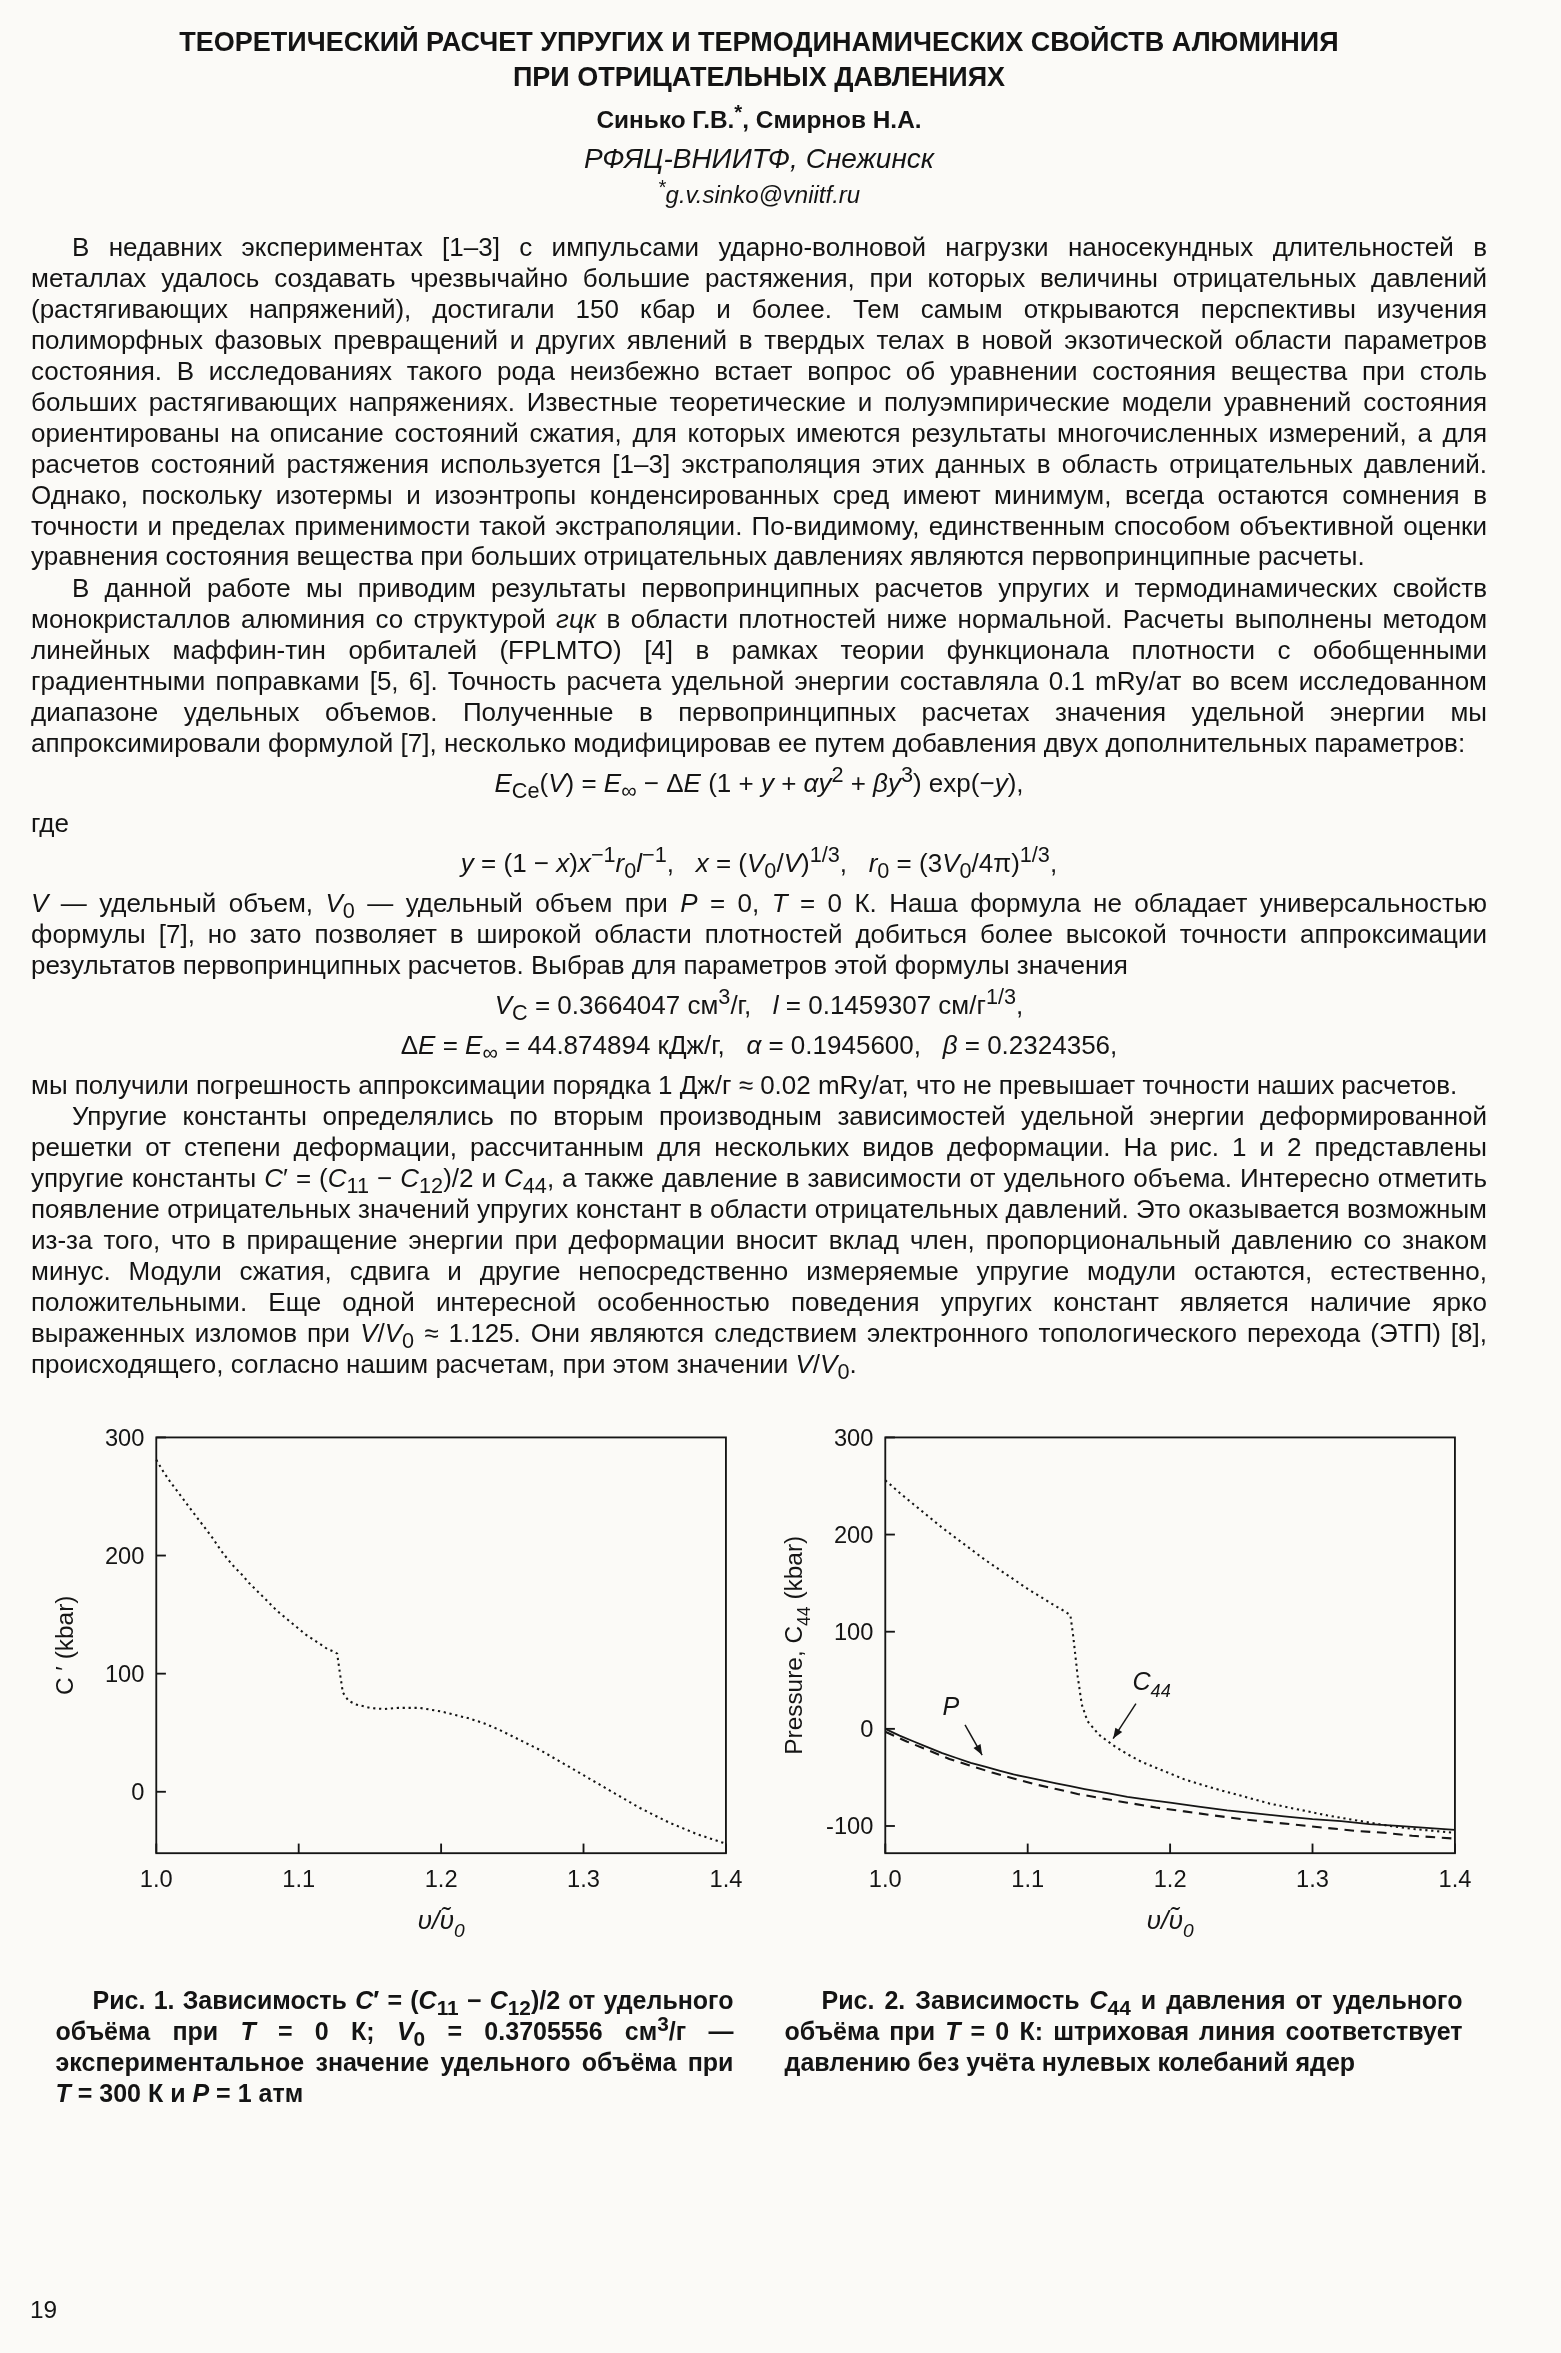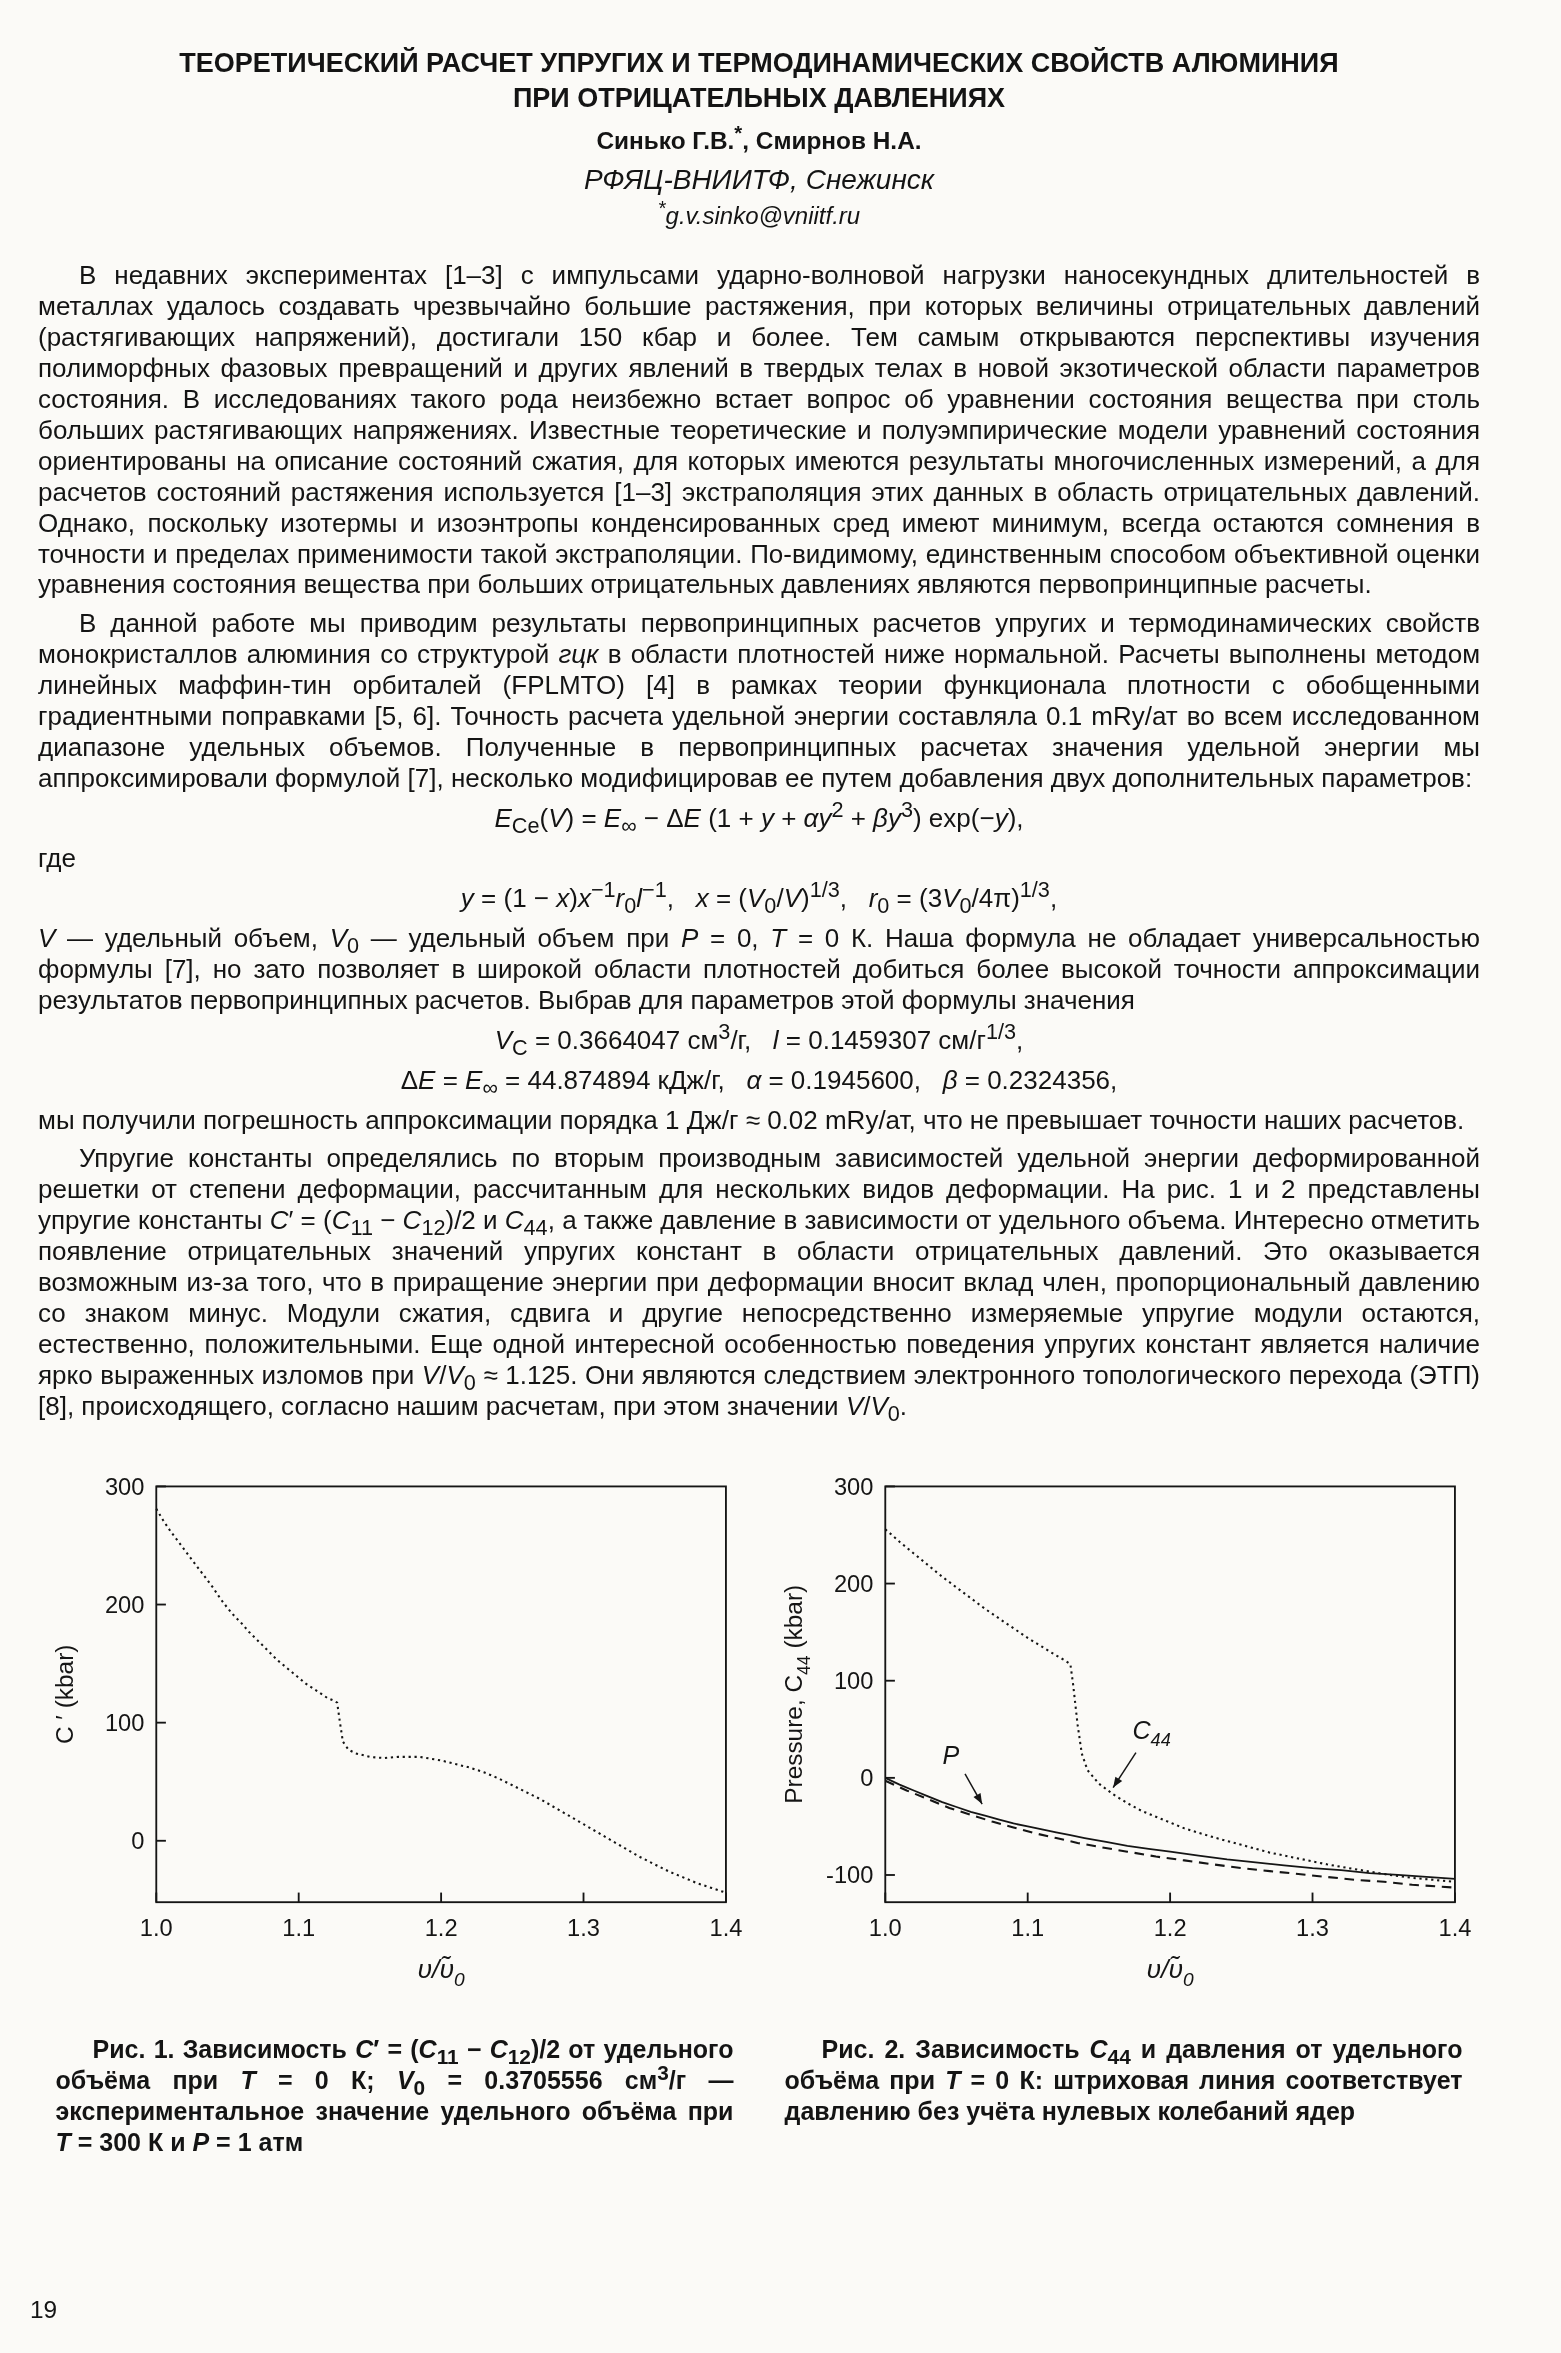--- a/index.html
+++ b/index.html
@@ -8,34 +8,34 @@
     width: 1562px;
     min-height: 2354px;
     background: #e8e6e1;
     font-family: "Liberation Sans", sans-serif;
     color: #141414;
   }
   .page {
     width: 1562px;
     min-height: 2354px;
     margin: 0;
-    padding: 46px 74px 30px 30px;
+    padding: 25px 74px 30px 30px;
     background: #fbfaf7;
     display: flex;
     flex-direction: column;
   }
   header { flex: 0 0 auto; }
   .title { margin: 0; text-align: center; font-size: 27px; font-weight: bold; line-height: 1.28; }
   .tline { display: block; }
   .authors { text-align: center; font-size: 24.4px; font-weight: bold; margin: 12px 0 0; }
   .affiliation { text-align: center; font-size: 28px; font-style: italic; margin: 9px 0 0; }
   .email { text-align: center; font-size: 24px; font-style: italic; margin: 6px 0 0; }
 
   .body-text { margin-top: 22px; font-size: 26px; line-height: 1.19; text-align: justify; }
-  .para { margin: 8px; }
+  .para { margin: 1px; }
   .indent { text-indent: 41px; }
   .equation { text-align: center; margin: 9px 0; }
   sub, sup { line-height: 0; }
 
   .figures { display: flex; margin-top: 46px; }
   .figure { margin: 0; width: 50%; display: flex; flex-direction: column; align-items: center; }
   .chart { width: 725px; height: 518px; }
   .chart svg text { font-family: "Liberation Sans", sans-serif; }
   .caption { font-size: 25px; line-height: 1.24; text-align: justify; text-indent: 37px; margin-top: 40px; width: 93%; font-weight: bold; }
 

